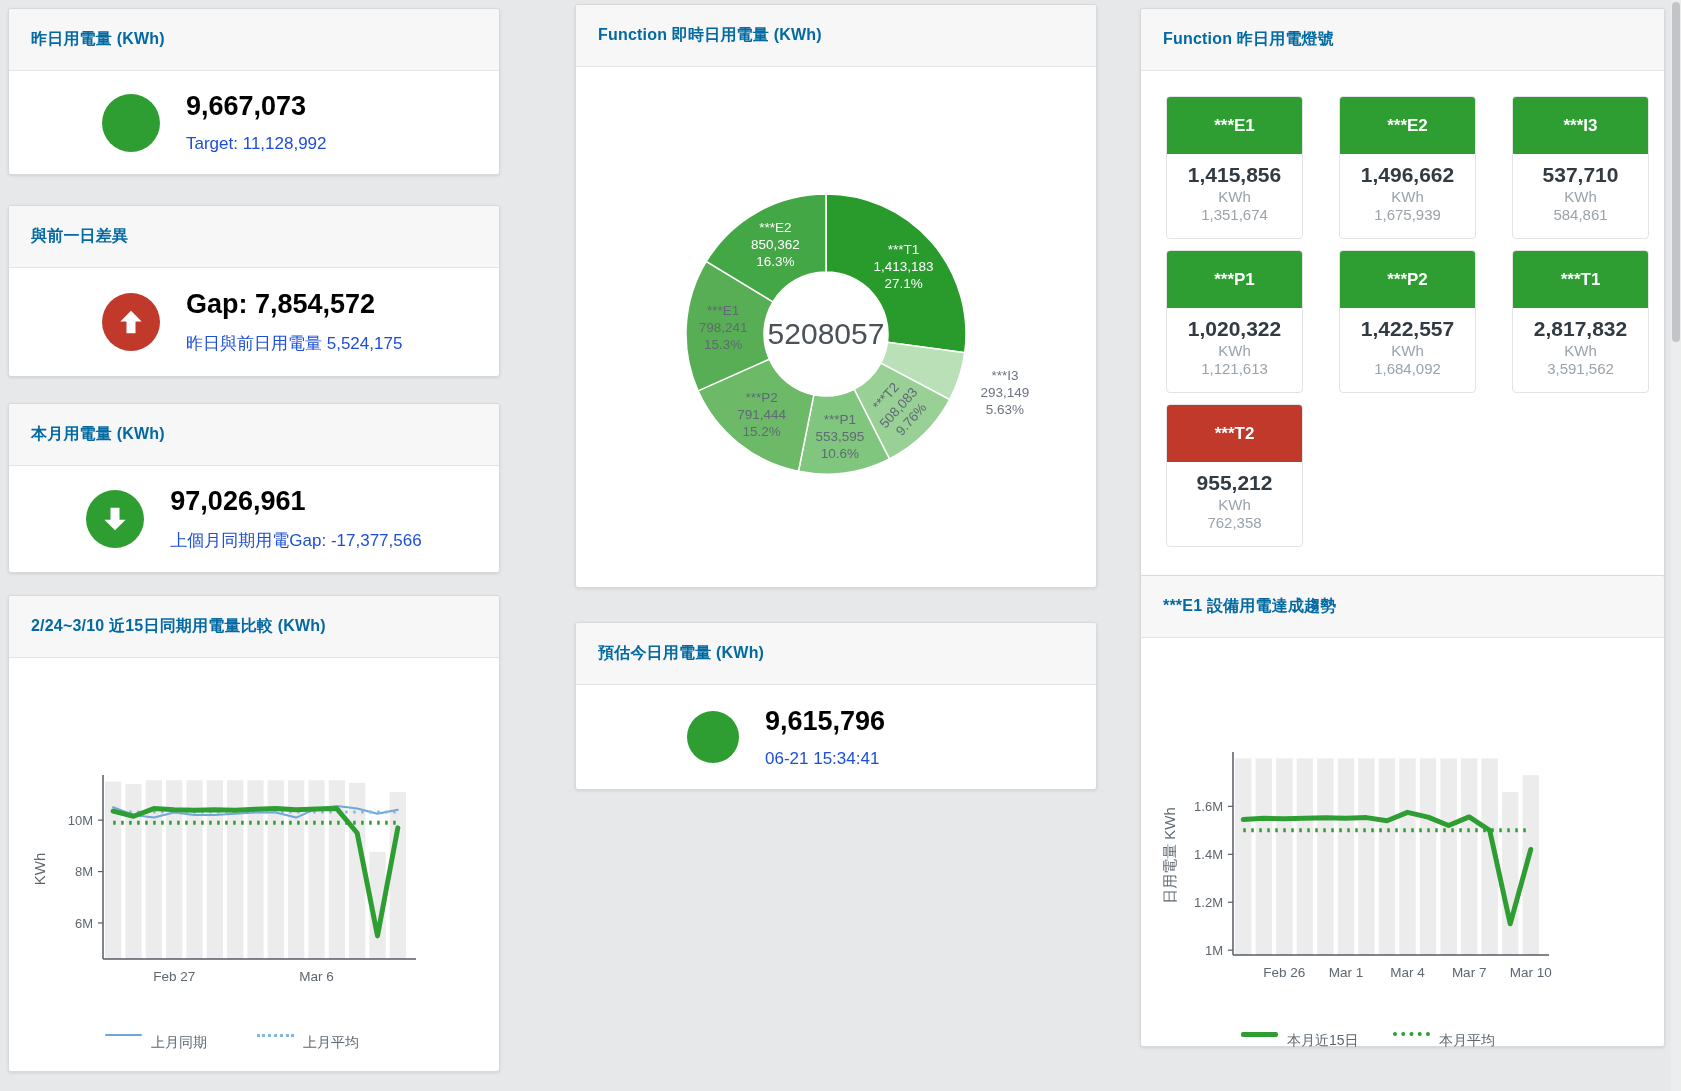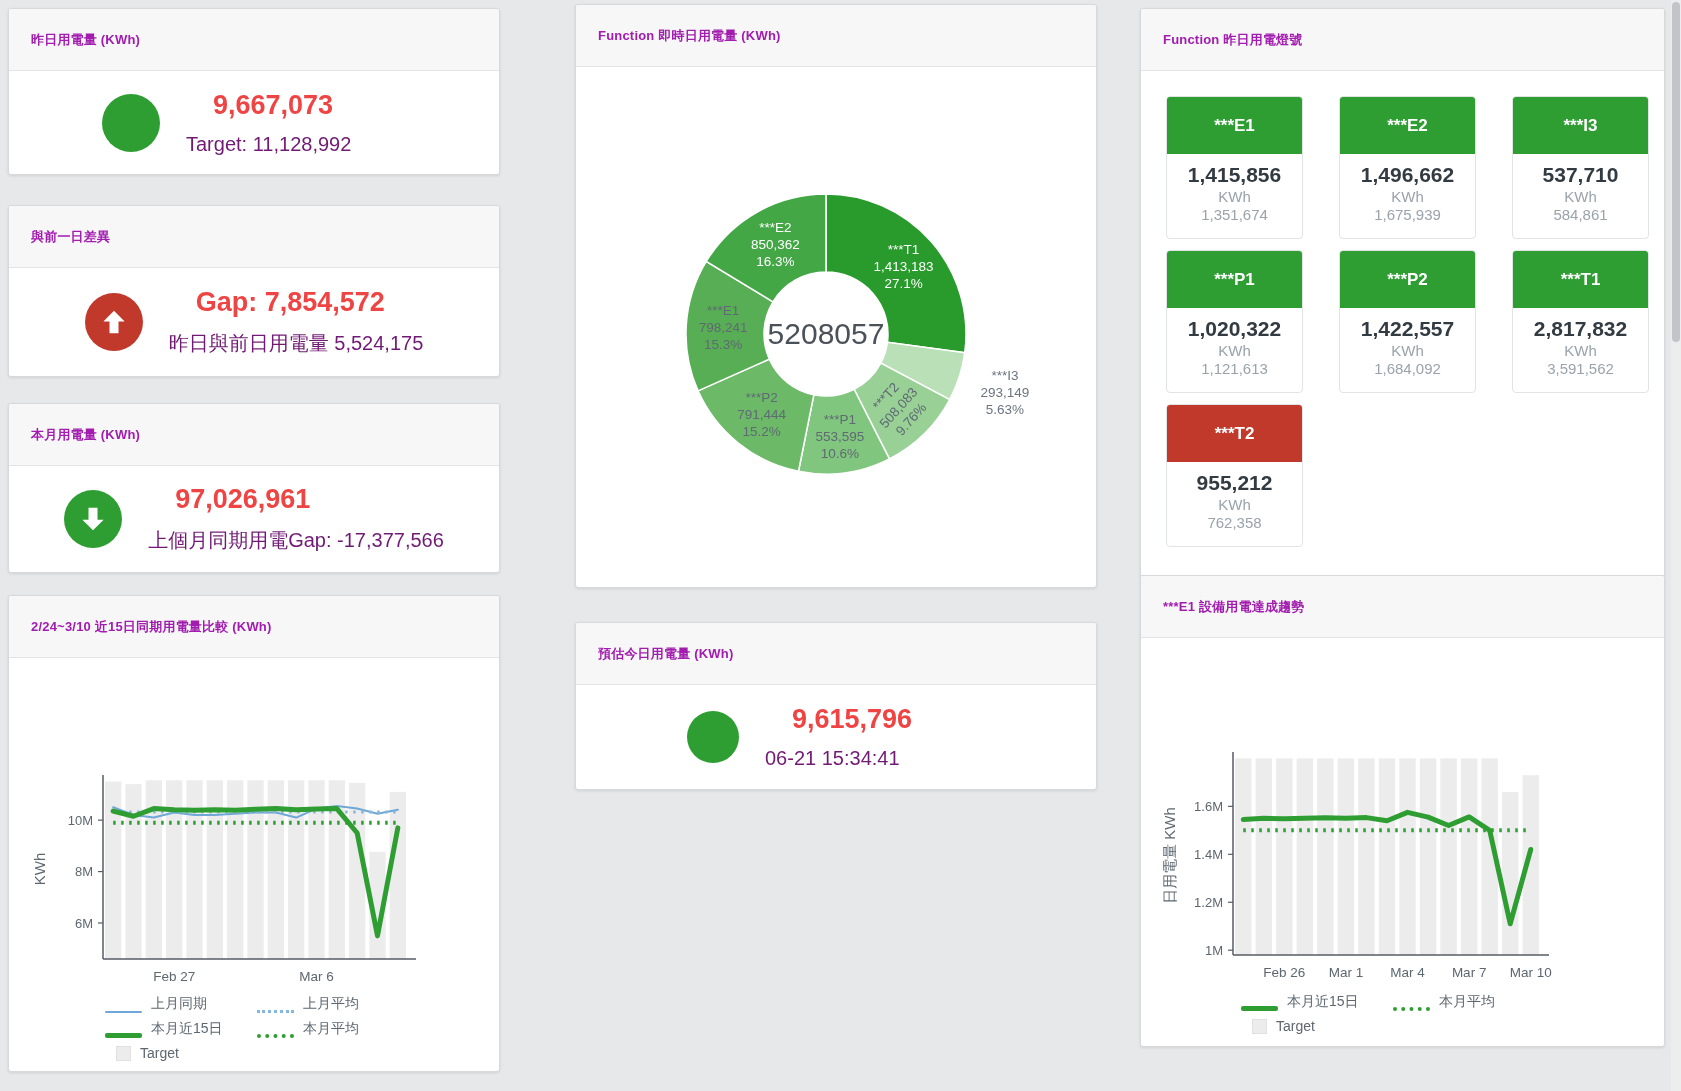--- a/index.html
+++ b/index.html
@@ -3,42 +3,42 @@
 <meta charset="utf-8">
 <style>
   * { margin:0; padding:0; box-sizing:border-box; }
   body { background:#e7e8ea; font-family:"Liberation Sans", sans-serif; }
   .board { position:relative; width:1681px; height:1091px; background:#e7e8ea; overflow:hidden; }
 
   .panel { position:absolute; background:#fff; border:1px solid #d8d9da; border-radius:3px;
            box-shadow:0 1px 3px rgba(0,0,0,0.10); }
   .panel-header { height:62px; display:flex; align-items:center; padding:0 22px;
                   background:#f7f7f8; border-bottom:1px solid #e4e4e5; border-radius:3px 3px 0 0; }
-  .panel-title { color:#a21caf; font-size:13px; font-weight:bold; letter-spacing:0.2px; }
+  .panel-title { color:#0369a1; font-size:16px; font-weight:bold; letter-spacing:0.2px; }
 
   
   .kpi-body { display:flex; align-items:center; justify-content:center; gap:26px; height:calc(100% - 62px); }
   .kpi-circle { width:58px; height:58px; border-radius:50%; display:flex; align-items:center; justify-content:center; flex:none; }
   .kpi-circle svg { width:30px; height:30px; }
   .kpi-text { min-width:220px; }
-  .kpi-value { font-size:27px; font-weight:bold; color:#ef4444;margin-left:27px; }
-  .kpi-sub { font-size:20px; color:#701a75; margin-top:12px; }
+  .kpi-value { font-size:27px; font-weight:bold; color:#000000; }
+  .kpi-sub { font-size:17px; color:#1d4ed8; margin-top:12px; }
 
   
   .tiles { padding:25px 0 0 25px; display:grid; grid-template-columns:repeat(3,137px); column-gap:36px; row-gap:11px; }
   .tile { height:143px; border:1px solid #e2e3e4; border-radius:4px; background:#fff; text-align:center; overflow:hidden; }
   .tile-head { height:57px; display:flex; align-items:center; justify-content:center; color:#fff; font-weight:bold; font-size:17px; }
   .tile-value { margin-top:9px; font-size:21px; font-weight:bold; color:#333b42; }
   .tile-unit { margin-top:1px; font-size:15px; color:#9aa3ab; }
   .tile-target { margin-top:1px; font-size:15px; color:#9aa3ab; }
 
   .chart-body { position:relative; height:calc(100% - 62px); }
   .legend { position:absolute; left:0; right:0; }
   .legend-row { display:flex; margin-top:7px; }
-  .legend-item { display:flex; align-items:flex-end; width:152px; }
+  .legend-item { display:flex; align-items:flex-start; width:152px;margin-top:39px; }
   .legend-swatch { flex:none; margin-right:9px; }
   .legend-label { font-size:14px; color:#5d6770; }
 
   .scrollbar { position:absolute; top:0; right:0; width:10px; height:1091px; background:#eceded; }
   .scroll-thumb { position:absolute; top:2px; right:1px; width:8px; height:340px; background:#c2c4c7; border-radius:4px; }
 </style>
 </head>
 <body>
 
 <div class="board">

